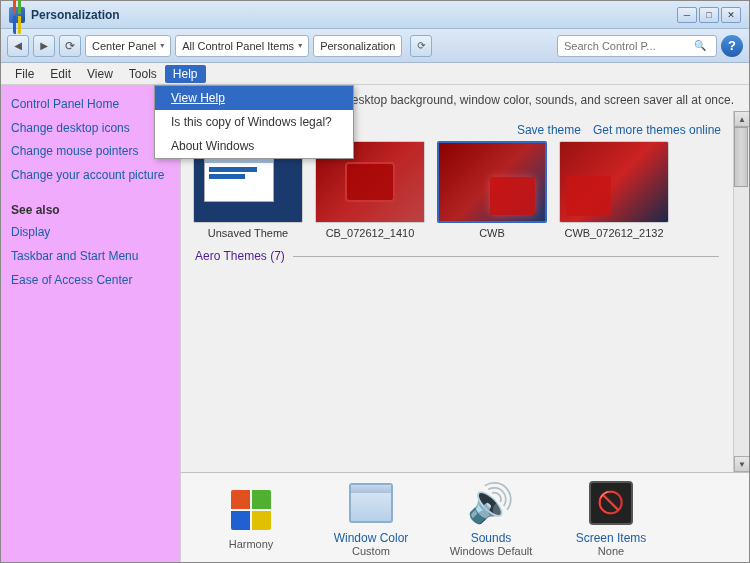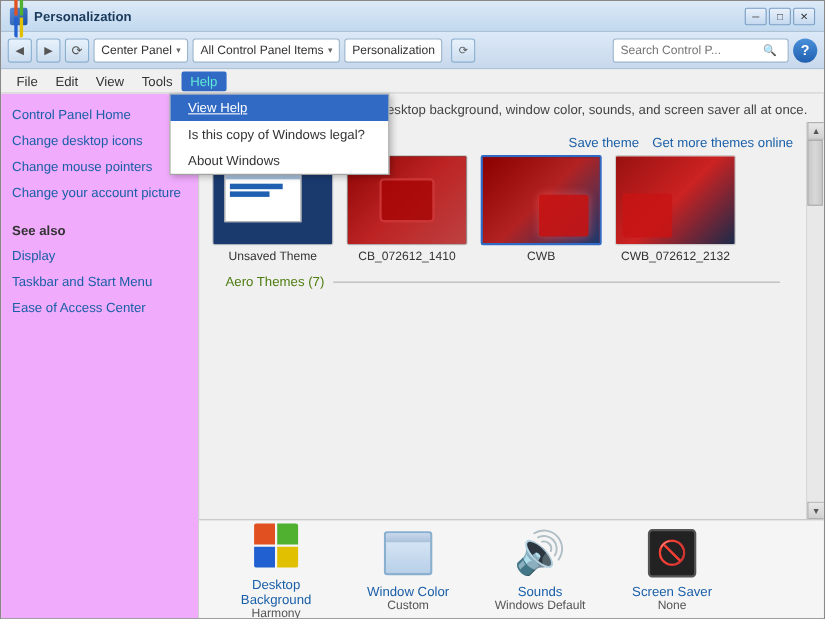--- a/index.html
+++ b/index.html
@@ -171,21 +171,21 @@
     .menu-item {
       padding: 2px 8px;
       cursor: pointer;
       font-size: 12px;
       color: #333;
       border-radius: 2px;
     }
 
     .menu-item.active {
       background: #316ac5;
-      color: #5eead4;
+      color: #ffffff;
     }
 
     
     .help-dropdown {
       position: absolute;
       top: 22px;
       left: 153px;
       background: white;
       border: 1px solid #999;
       box-shadow: 2px 2px 6px rgba(0,0,0,0.25);
@@ -375,23 +375,23 @@
       color: #1a5fa8;
       text-decoration: none;
       font-size: 12px;
       cursor: pointer;
     }
 
     .aero-divider {
       display: flex;
       align-items: center;
       gap: 8px;
-      margin: 4px 12px;
-      font-size: 12px;
-      color: #4d7c0f;
+      margin: 4px 2px;
+      font-size: 12px;
+      color: #4c1d95;
     }
 
     .aero-divider::after {
       content: '';
       flex: 1;
       height: 1px;
       background: #b0b0b0;
     }
 
     
@@ -657,21 +657,20 @@
 
         <div class="bottom-item">
           <div class="bottom-icon">
             <div class="win-flag" style="width:46px;height:46px;padding:3px;gap:2px;">
               <div style="background:#e05020;border-radius:2px 0 0 0;"></div>
               <div style="background:#50b030;border-radius:0 2px 0 0;"></div>
               <div style="background:#2060d0;border-radius:0 0 0 2px;"></div>
               <div style="background:#e0c000;border-radius:0 0 2px 0;"></div>
             </div>
           </div>
-          <span class="bottom-label">Desktop Background</span>
           <span class="bottom-sublabel">Harmony</span>
         </div>
 
         <div class="bottom-item">
           <div class="bottom-icon">
             <div style="width:44px;height:40px;background:linear-gradient(to bottom, #dce9f7, #b8d0e8);border:2px solid #8ab0d0;border-radius:3px;position:relative;">
               <div style="position:absolute;top:0;left:0;right:0;height:8px;background:linear-gradient(to bottom,#c8d8ec,#aac0da);border-radius:2px 2px 0 0;"></div>
             </div>
           </div>
           <span class="bottom-label">Window Color</span>
@@ -685,20 +684,20 @@
           <span class="bottom-label">Sounds</span>
           <span class="bottom-sublabel">Windows Default</span>
         </div>
 
         <div class="bottom-item">
           <div class="bottom-icon">
             <div style="width:44px;height:44px;background:#222;border-radius:4px;border:2px solid #555;display:flex;align-items:center;justify-content:center;">
               <span style="color:#cc2222;font-size:22px;">🚫</span>
             </div>
           </div>
-          <span class="bottom-label">Screen Saver</span>
+          <span class="bottom-label">Screen Items</span>
           <span class="bottom-sublabel">None</span>
         </div>
 
       </div>
     </div>
   </div>
 </div>
 
 </body></html>

